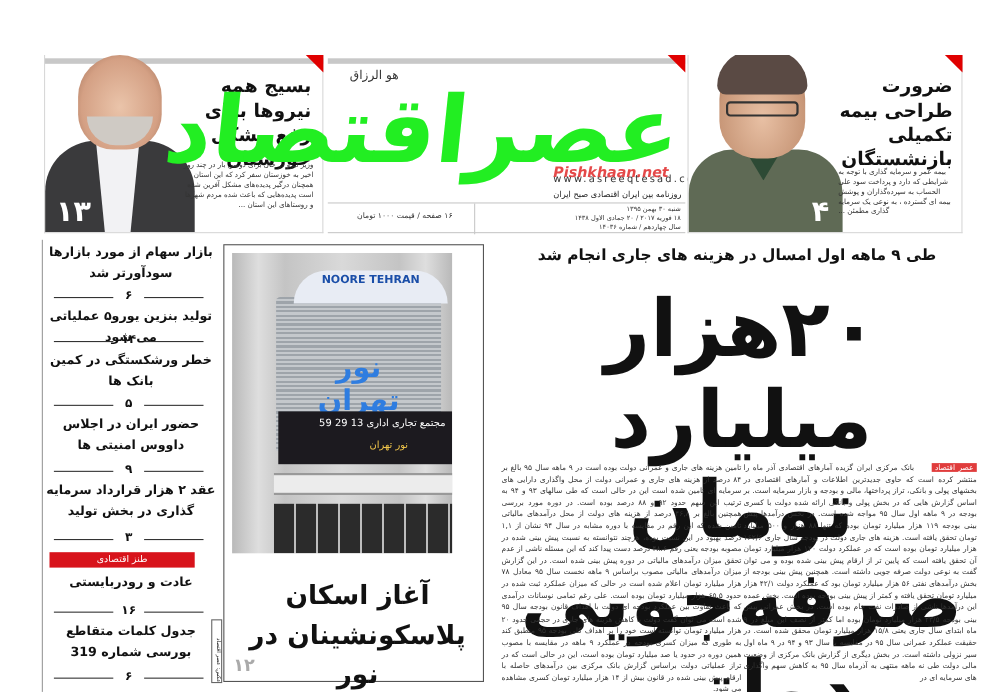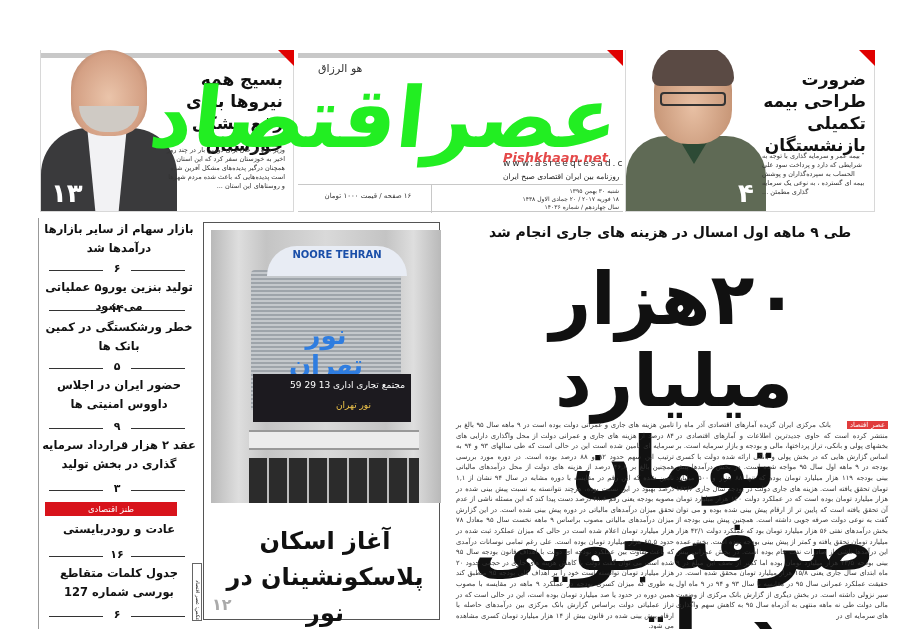--- a/index.html
+++ b/index.html
@@ -50,21 +50,21 @@
   .index-col { position: absolute; left: 38px; top: 218px; width: 160px; height: 411px; border-left: 1px solid #999; }
   .index-col .rule { position: absolute; left: 10px; width: 136px; height: 12px; }
   .index-col .rule::before, .index-col .rule::after { content: ""; position: absolute; top: 6px; width: 54px; height: 1px; background: #333; }
   .index-col .rule::before { left: 0; } .index-col .rule::after { right: 0; }
   .index-col .rule span { position: absolute; left: 50%; transform: translateX(-50%); top: -2px; font-size: 11px; font-weight: bold; }
   .index-col .item { position: absolute; left: 0; width: 160px; text-align: center; font-size: 11.5px; line-height: 19px; font-weight: bold; }
   .index-col .red-label { position: absolute; left: 6px; width: 132px; height: 14px; background: #d8131b; color: #fff; font-size: 8.5px; line-height: 14px; text-align: center; }
 
   
   .photo-story { position: absolute; left: 203px; top: 222px; width: 237px; height: 398px; border: 1px solid #555; background: #fff; }
-  .photo-story .building { position: absolute; left: 7px; top: 7px; width: 230px; height: 273px; background: linear-gradient(90deg,#b9b9b9 0%,#dedede 12%,#c4c4c4 24%,#d9d9d9 50%,#c4c4c4 76%,#dedede 88%,#b9b9b9 100%); overflow: hidden; }
+  .photo-story .building { position: absolute; left: 7px; top: 7px; width: 200px; height: 273px; background: linear-gradient(90deg,#b9b9b9 0%,#dedede 12%,#c4c4c4 24%,#d9d9d9 50%,#c4c4c4 76%,#dedede 88%,#b9b9b9 100%); overflow: hidden; }
   .photo-story .facade { position: absolute; left: 40px; top: 40px; width: 150px; height: 140px; background: repeating-linear-gradient(180deg,#9ea4aa 0 2px,#c4c8cc 2px 4px); border-radius: 4px 4px 0 0; }
   .photo-story .top-sign { position: absolute; left: 56px; top: 16px; width: 140px; height: 30px; background: #e8ecf4; border-radius: 30px 30px 0 0; color: #1a4ea8; font-size: 10px; font-weight: bold; text-align: center; line-height: 18px; direction: ltr; }
   .photo-story .blue-sign { position: absolute; left: 55px; top: 90px; width: 120px; font-size: 26px; font-weight: bold; color: #2f7de0; text-align: center; }
   .photo-story .led { position: absolute; left: 42px; top: 144px; width: 158px; height: 48px; background: #1c1a1f; }
   .photo-story .led .l1 { position: absolute; right: 6px; top: 6px; font-size: 9px; color: #fff; }
   .photo-story .led .l2 { position: absolute; right: 40px; top: 26px; font-size: 9px; color: #f0c54a; }
   .photo-story .doors { position: absolute; left: 38px; top: 228px; width: 170px; height: 45px; background: repeating-linear-gradient(90deg,#2b2b2b 0 18px,#bdbdbd 18px 20px); }
   .photo-story .canopy { position: absolute; left: 38px; top: 200px; width: 170px; height: 20px; background: #ececec; border-top: 2px solid #999; border-bottom: 2px solid #999; }
   .photo-story .headline { position: absolute; left: 10px; top: 300px; width: 222px; text-align: center; font-size: 24px; line-height: 36px; font-weight: bold; }
   .photo-story .pageno { position: absolute; left: 8px; top: 372px; font-size: 16px; font-weight: bold; color: #aaa; direction: ltr; }
@@ -127,21 +127,21 @@
         <div class="glasses"></div>
     </div>
     <div class="pageno">۴</div>
     <div class="headline">ضرورت طراحی بیمه تکمیلی بازنشستگان</div>
     <div class="blurb">بیمه عمر و سرمایه گذاری با توجه به شرایطی که دارد و پرداخت سود علی الحساب به سپرده‌گذاران و پوشش بیمه ای گسترده ، به نوعی یک سرمایه گذاری مطمئن ...</div>
   </div>
   <div class="corner" style="left:839px;"></div>
 </div>
 
 <div class="index-col">
-  <div class="item" style="top:2px;">بازار سهام از سایر بازارها درآمدها شد</div>
+  <div class="item" style="top:2px;">بازار سهام از مورد بازارها سودآورتر شد</div>
   <div class="rule" style="top:46px;">
       <span>۶</span>
     </div>
   <div class="item" style="top:60px;">تولید بنزین یورو۵ عملیاتی می شود</div>
   <div class="rule" style="top:86px;">
       <span>۱۴</span>
     </div>
   <div class="item" style="top:100px;">خطر ورشکستگی در کمین بانک ها</div>
   <div class="rule" style="top:144px;">
       <span>۵</span>
@@ -152,21 +152,21 @@
     </div>
   <div class="item" style="top:218px;">عقد ۲ هزار قرارداد سرمایه گذاری در بخش تولید</div>
   <div class="rule" style="top:266px;">
       <span>۳</span>
     </div>
   <div class="red-label" style="top:284px;">طنز اقتصادی</div>
   <div class="item" style="top:302px;">عادت و رودربایستی</div>
   <div class="rule" style="top:332px;">
       <span>۱۶</span>
     </div>
-  <div class="item" style="top:346px;">جدول کلمات متقاطع بورسی شماره 127</div>
+  <div class="item" style="top:346px;">جدول کلمات متقاطع بورسی شماره 319</div>
   <div class="rule" style="top:392px;">
       <span>۶</span>
     </div>
 </div>
 
 <div class="photo-story">
   <div class="building">
     <div class="facade"></div>
     <div class="top-sign">NOORE TEHRAN</div>
     <div class="blue-sign">نور تهران</div>

